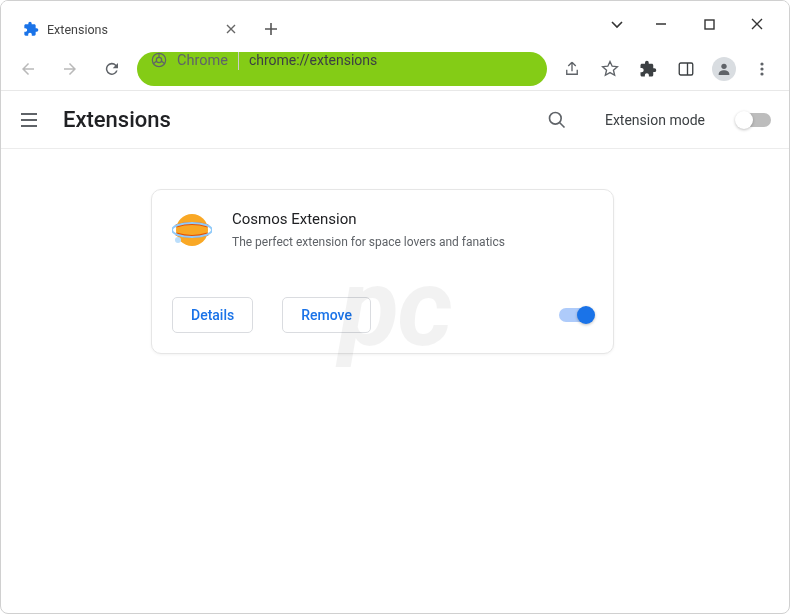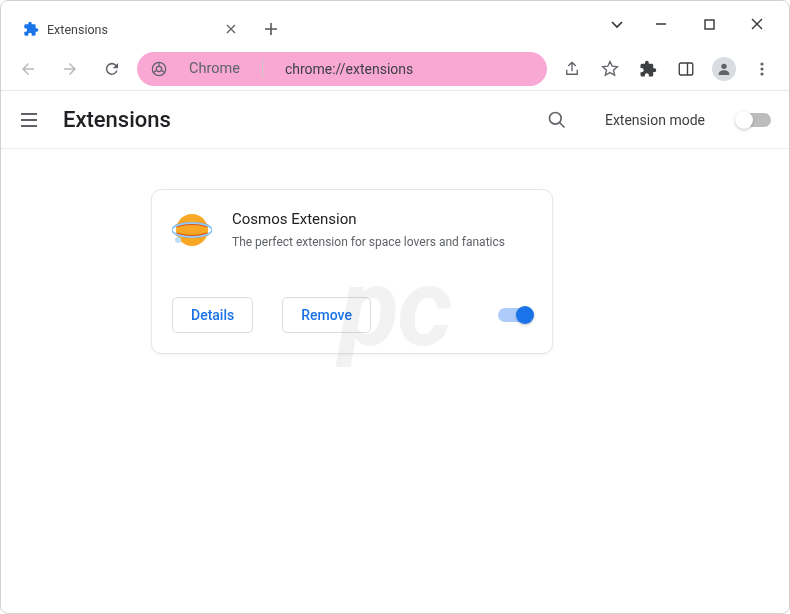--- a/index.html
+++ b/index.html
@@ -14,21 +14,21 @@
     .tab-close { width: 16px; height: 16px; color: #555; display: flex; align-items: center; justify-content: center; border-radius: 50%; cursor: pointer; }
     .newtab-btn { width: 28px; height: 28px; display: flex; align-items: center; justify-content: center; margin-left: 6px; margin-bottom: 4px; color: #555; cursor: pointer; border-radius: 50%; }
     .window-controls { display: flex; align-items: center; height: 46px; padding-right: 8px; gap: 0; }
     .win-ctrl { width: 48px; height: 36px; display: flex; align-items: center; justify-content: center; color: #333; cursor: pointer; }
     .win-ctrl.chev { width: 40px; }
 
     
     .toolbar { height: 44px; display: flex; align-items: center; padding: 0 10px; gap: 8px; border-bottom: 1px solid #e8e8e8; }
     .tb-icon { width: 34px; height: 34px; display: flex; align-items: center; justify-content: center; color: #5f6368; border-radius: 50%; cursor: pointer; }
     .tb-icon.disabled { color: #b9b9b9; cursor: default; }
-    .omnibox { flex: 1; height: 34px; background: #f9a8d4; border-radius: 17px; display: flex; align-items: center; padding: 0 14px; gap: 22px; }
+    .omnibox { flex: 1; height: 34px; background: #84cc16; border-radius: 17px; display: flex; padding: 0 14px; gap: 10px; }
     .omnibox .lock { color: #5f6368; display:flex; }
     .omnibox .url-prefix { color: #5f6368; font-size: 14.5px; }
     .omnibox .url-divider { width: 1px; height: 18px; background: #ccc; }
     .omnibox .url-path { color: #3c4043; font-size: 14px; }
     .tb-actions { display: flex; align-items: center; gap: 4px; }
     .avatar { width: 24px; height: 24px; background: #d9dde1; border-radius: 50%; display:flex;align-items:center;justify-content:center;color:#5f6368; }
 
     
     .app-header { height: 58px; display: flex; align-items: center; padding: 0 18px; border-bottom: 1px solid #ececec; gap: 20px; }
     .hamburger { width: 24px; color: #5f6368; cursor: pointer; }
@@ -36,21 +36,21 @@
     .hdr-spacer { flex: 1; }
     .hdr-search { color: #5f6368; cursor: pointer; }
     .dev-label { font-size: 14px; color: #3c4043; }
     .switch { width: 34px; height: 14px; background: #bdbdbd; border-radius: 10px; position: relative; cursor: pointer; margin-left: 12px; }
     .switch .knob { position: absolute; width: 18px; height: 18px; background: #fff; border-radius: 50%; top: -2px; left: -2px; box-shadow: 0 1px 3px rgba(0,0,0,0.25); }
     .switch.on { background: #aecbfa; }
     .switch.on .knob { left: auto; right: -2px; background: #1a73e8; }
 
     
     .content { padding: 40px 60px; }
-    .ext-card { width: 402px; margin-left: 90px; background: #fff; border: 1px solid #e6e6e6; border-radius: 10px; box-shadow: 0 1px 3px rgba(0,0,0,0.05); padding: 20px; }
+    .ext-card { width: 463px; margin-left: 90px; background: #fff; border: 1px solid #e6e6e6; border-radius: 10px; box-shadow: 0 1px 3px rgba(0,0,0,0.05); padding: 20px; }
     .ext-top { display: flex; gap: 20px; }
     .ext-icon { width: 40px; height: 40px; }
     .ext-info { flex: 1; }
     .ext-name { font-size: 15px; color: #202124; margin-bottom: 6px; }
     .ext-desc { font-size: 12px; color: #5f6368; line-height: 1.45; }
     .ext-bottom { display: flex; align-items: center; gap: 29px; margin-top: 46px; }
     .ext-btn { height: 36px; padding: 0 18px; border: 1px solid #dadce0; background: #fff; border-radius: 5px; color: #1a73e8; font-size: 14px; font-weight: 500; cursor: pointer; }
     .ext-spacer { flex: 1; }
 
     

